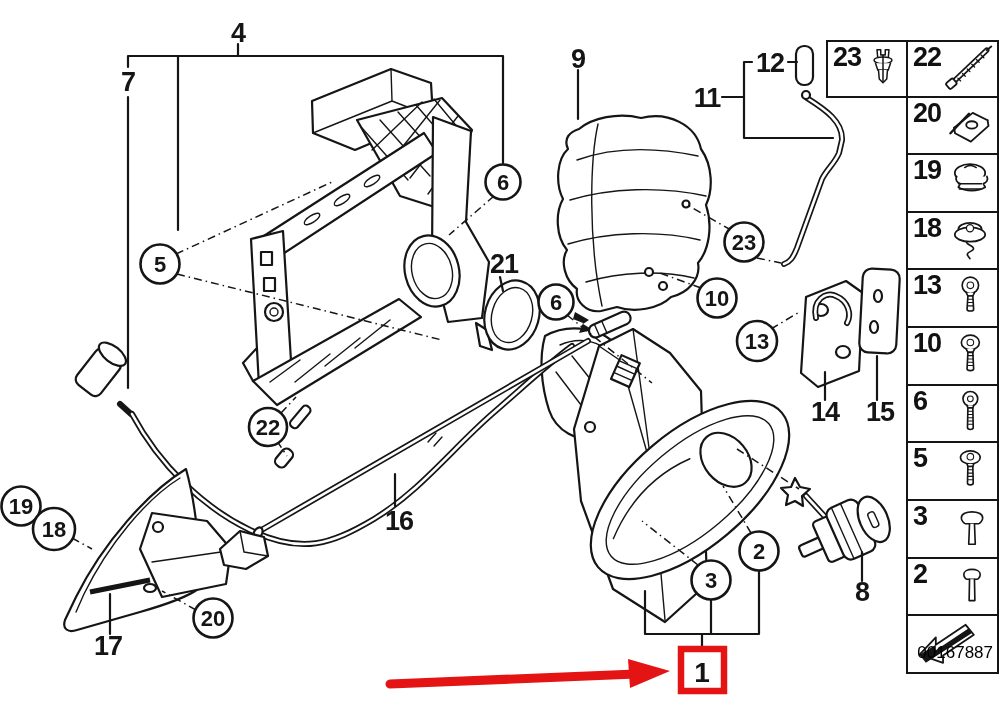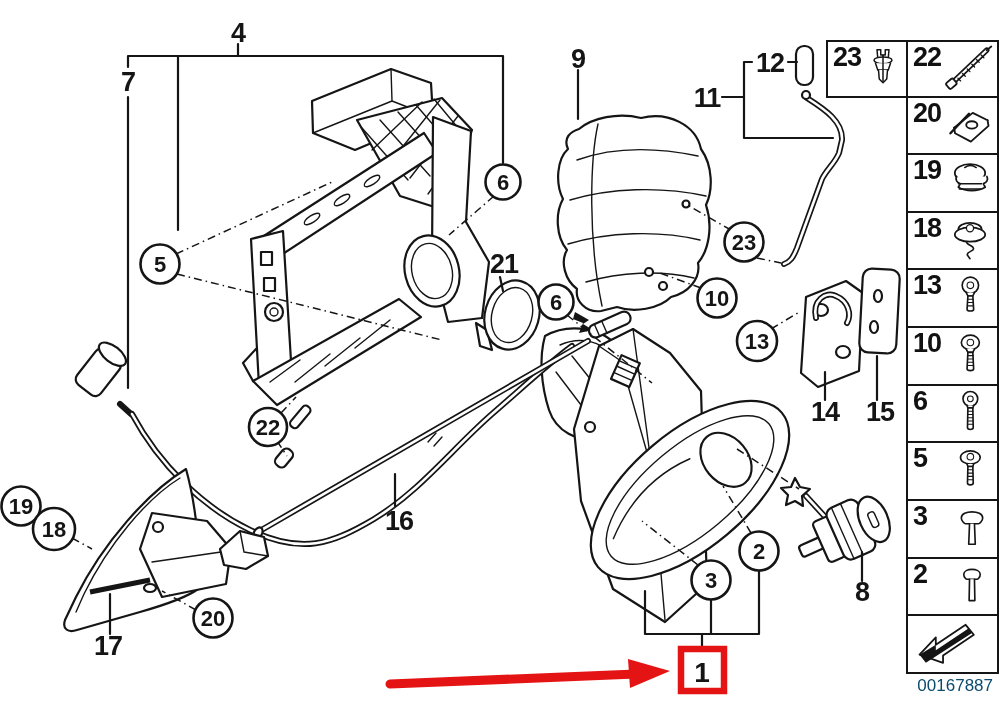--- a/index.html
+++ b/index.html
@@ -13,22 +13,22 @@
   .tubein{fill:none;stroke:#ffffff;stroke-width:2.6;stroke-linecap:round;}
   .dash{fill:none;stroke:#151515;stroke-width:1.5;stroke-dasharray:8 4 1.5 4;}
   .callout-circle{fill:#ffffff;stroke:#151515;stroke-width:2.6;}
   .cnum{font-weight:bold;font-size:22px;fill:#151515;text-anchor:middle;}
   .plbl{font-weight:bold;font-size:27px;fill:#151515;text-anchor:middle;letter-spacing:-1px;}
   .legend{position:absolute;left:826px;top:40px;width:173px;height:634px;}
   .legend-cell{position:absolute;border:2px solid #151515;background:#fff;box-sizing:border-box;}
   .legend-num{position:absolute;top:0px;left:5px;font-weight:bold;font-size:27px;color:#111;letter-spacing:-1px;}
   .legend-icon{position:absolute;right:2px;top:50%;transform:translateY(-50%);}
   .ic{fill:#ffffff;stroke:#151515;stroke-width:2;stroke-linejoin:round;stroke-linecap:round;}
-  .footer-code{position:absolute;left:826px;top:676px;width:167px;text-align:right;
-               font-size:17px;color:#0c4a6e;}
+  .footer-code{position:absolute;left:826px;top:643px;width:167px;text-align:right;
+               font-size:17px;color:#000000;}
 </style>
 </head>
 <body>
 
 <div id="stage">
 
 <svg width="1000" height="707" viewBox="0 0 1000 707">
 
   <g>
     <path class="fill" d="M312,101 L391,69 L431,83 L433,117 L355,150 L313,133 Z"></path>

